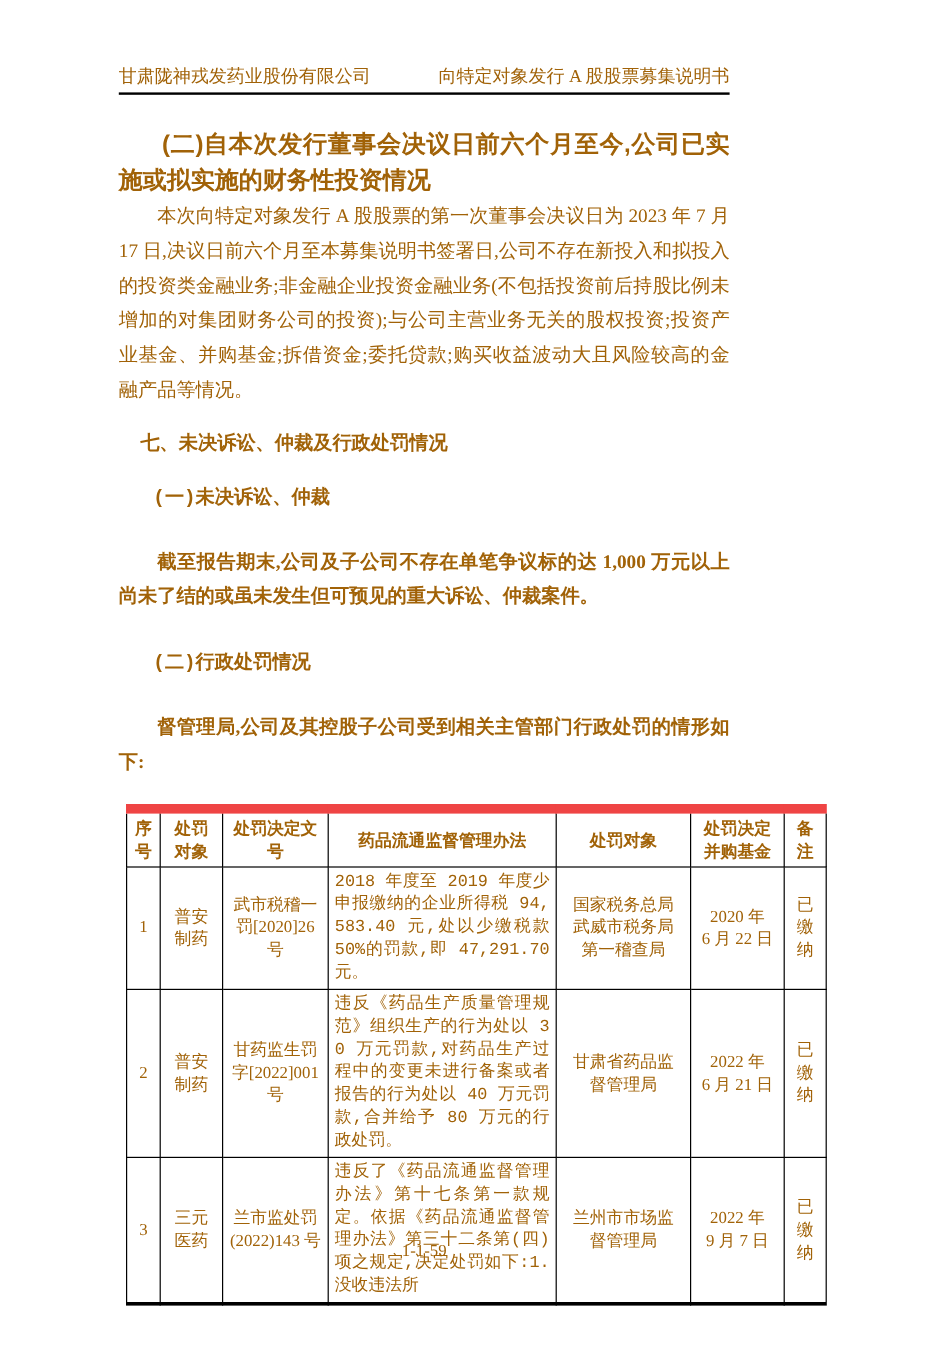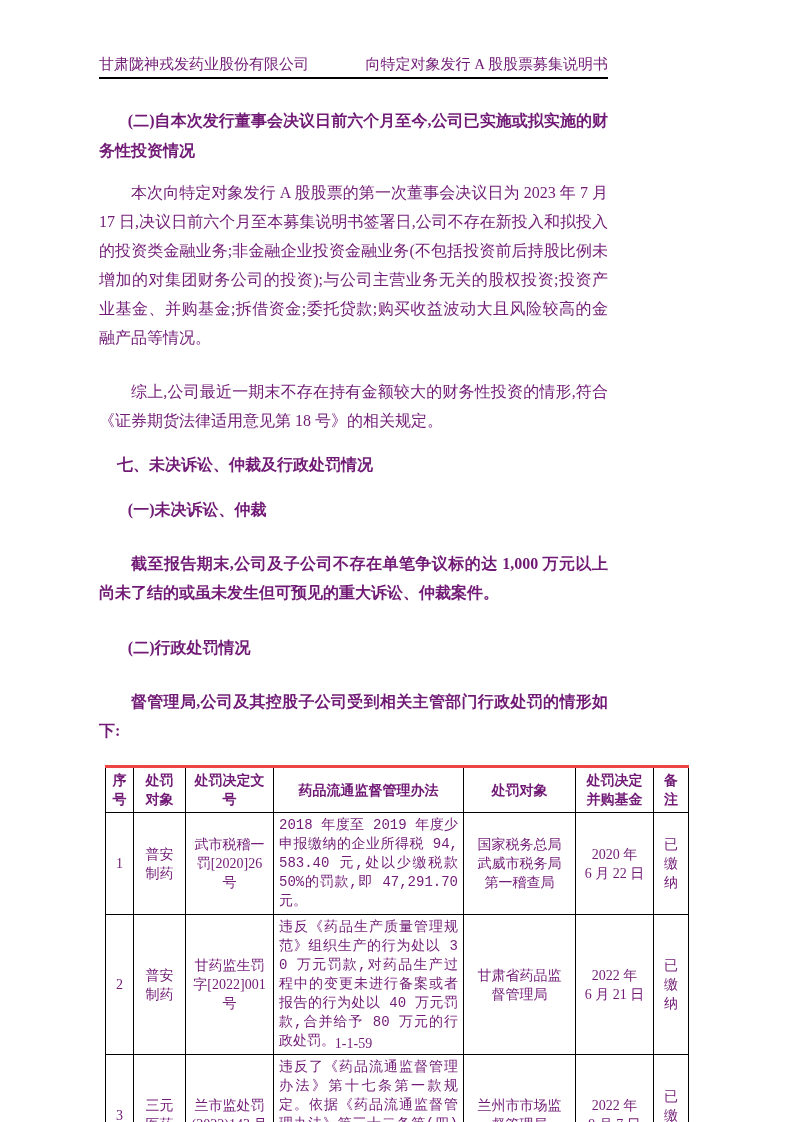--- a/index.html
+++ b/index.html
@@ -2,79 +2,79 @@
 <html><head>
 <meta charset="utf-8">
 <style>
   * { margin: 0; padding: 0; box-sizing: border-box; }
   html, body { background: #ffffff; }
   .page {
     position: relative;
     width: 707px;
     height: 1122px;
     background: #ffffff;
-    color: #701a75;
+    color: #a16207;
     font-family: "Liberation Serif", "DejaVu Serif", serif;
     overflow: hidden;
   }
   .doc-header {
     margin: 54px 99px 0 99px;
     display: flex;
     justify-content: space-between;
     align-items: flex-end;
     font-size: 15px;
     line-height: 20px;
   }
   .header-rule {
     margin: 3px 99px 0 99px;
     border-bottom: 2px solid #000000;
   }
   .content { margin: 0 99px; }
   .h-sub {
     margin-top: 27px;
-    font-family: Liberation Serif, serif;
+    font-family: Liberation Sans, sans-serif;
     font-weight: 700;
-    font-size: 16px;
+    font-size: 20px;
     line-height: 30px;
     text-indent: 1.8em;
     text-align: justify;
   }
   .h-section {
     margin-top: 16px;
     padding-left: 18px;
     font-family: "Liberation Sans", "DejaVu Sans", sans-serif;
     font-weight: 700;
     font-size: 16px;
     line-height: 28px;
   }
   .h-sub2 {
     margin-top: 16px;
-    font-family: Liberation Serif, serif;
+    font-family: Liberation Mono, monospace;
     font-weight: 700;
     font-size: 16px;
     line-height: 26px;
     text-indent: 1.8em;
   }
   .body-para {
     font-size: 16px;
     line-height: 29px;
     text-align: justify;
     text-justify: inter-ideograph;
     text-indent: 2em;
   }
-  .mt7  { margin-top: 12px; }
+  .mt7  { margin-top: 0; }
   .mt25 { margin-top: 25px; }
   .mt8  { margin-top: 26px; font-weight: bold; }
   .penalty-table {
     margin-top: 20px;
     margin-left: 6px;
     width: 583px;
     table-layout: fixed;
     border-collapse: collapse;
-    border-top: 3px solid #ef4444;
+    border-top: 8px solid #ef4444;
     border-bottom: 3px solid #000000;
   }
   .penalty-table th, .penalty-table td {
     border: 1px solid #000000;
     padding: 3px 5px;
     font-size: 14px;
     line-height: 19px;
     vertical-align: middle;
     word-break: break-all;
   }
@@ -106,21 +106,20 @@
     <span>向特定对象发行 A 股股票募集说明书</span>
   </div>
   <div class="header-rule"></div>
 
   <div class="content">
 
     <h3 class="h-sub">(二)自本次发行董事会决议日前六个月至今,公司已实施或拟实施的财务性投资情况</h3>
 
     <p class="body-para mt7">本次向特定对象发行 A 股股票的第一次董事会决议日为 2023 年 7 月 17 日,决议日前六个月至本募集说明书签署日,公司不存在新投入和拟投入的投资类金融业务;非金融企业投资金融业务(不包括投资前后持股比例未增加的对集团财务公司的投资);与公司主营业务无关的股权投资;投资产业基金、并购基金;拆借资金;委托贷款;购买收益波动大且风险较高的金融产品等情况。</p>
 
-    <p class="body-para mt25">综上,公司最近一期末不存在持有金额较大的财务性投资的情形,符合《证券期货法律适用意见第 18 号》的相关规定。</p>
 
     <h2 class="h-section">七、未决诉讼、仲裁及行政处罚情况</h2>
 
     <h3 class="h-sub2" style="margin-top:18px">(一)未决诉讼、仲裁</h3>
 
     <p class="body-para mt8">截至报告期末,公司及子公司不存在单笔争议标的达 1,000 万元以上尚未了结的或虽未发生但可预见的重大诉讼、仲裁案件。</p>
 
     <h3 class="h-sub2" style="margin-top:28px">(二)行政处罚情况</h3>
 
     <p class="body-para mt8">督管理局,公司及其控股子公司受到相关主管部门行政处罚的情形如下:</p>

